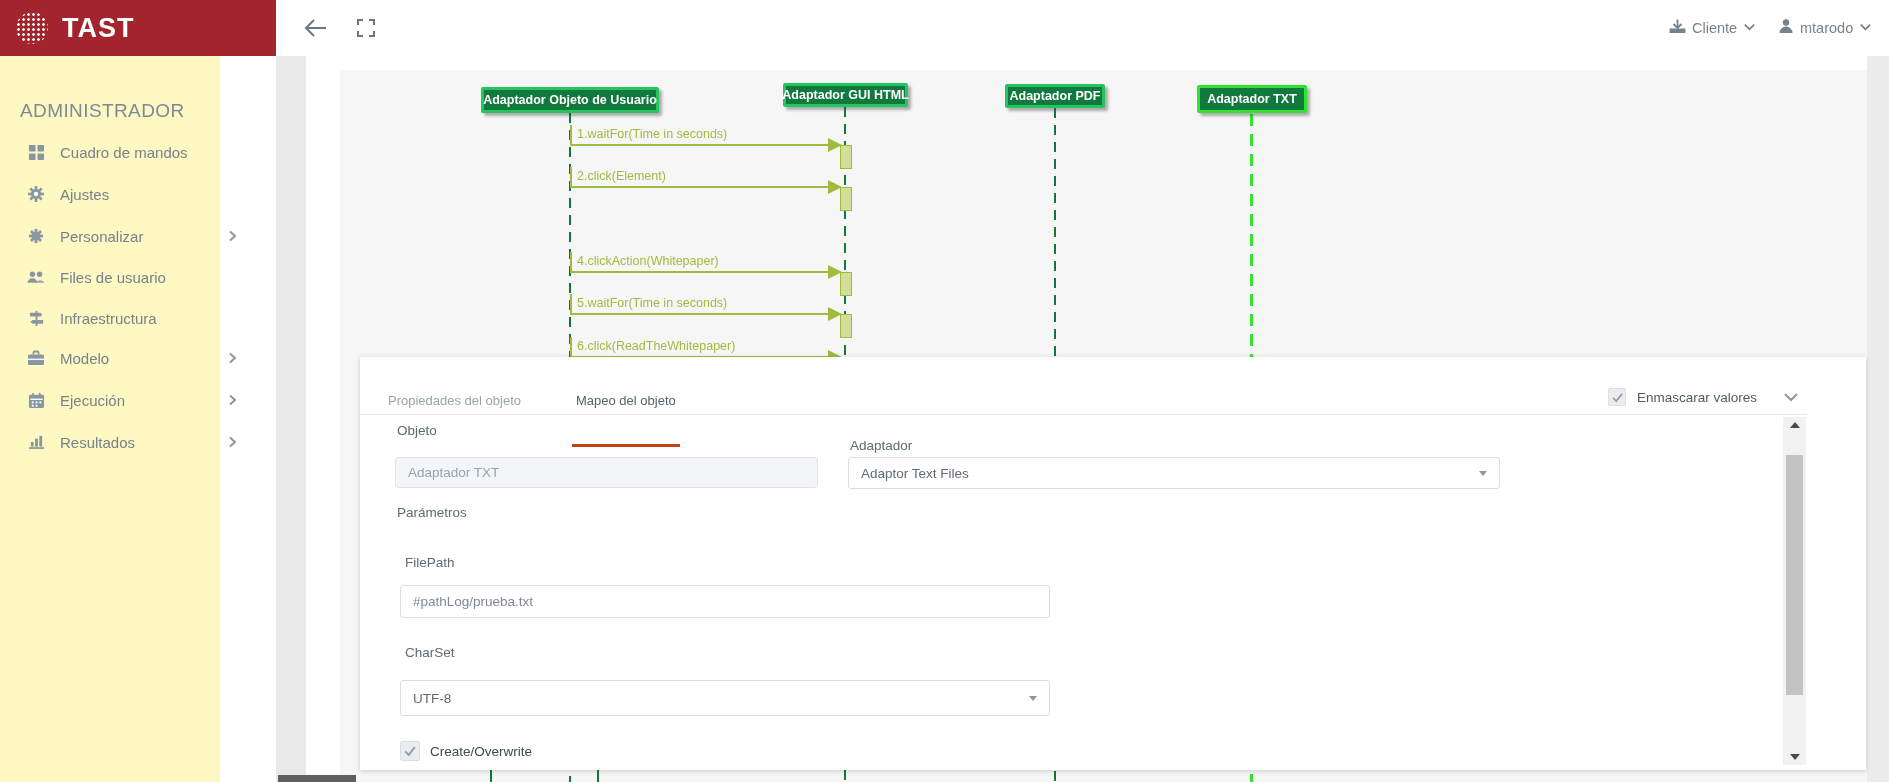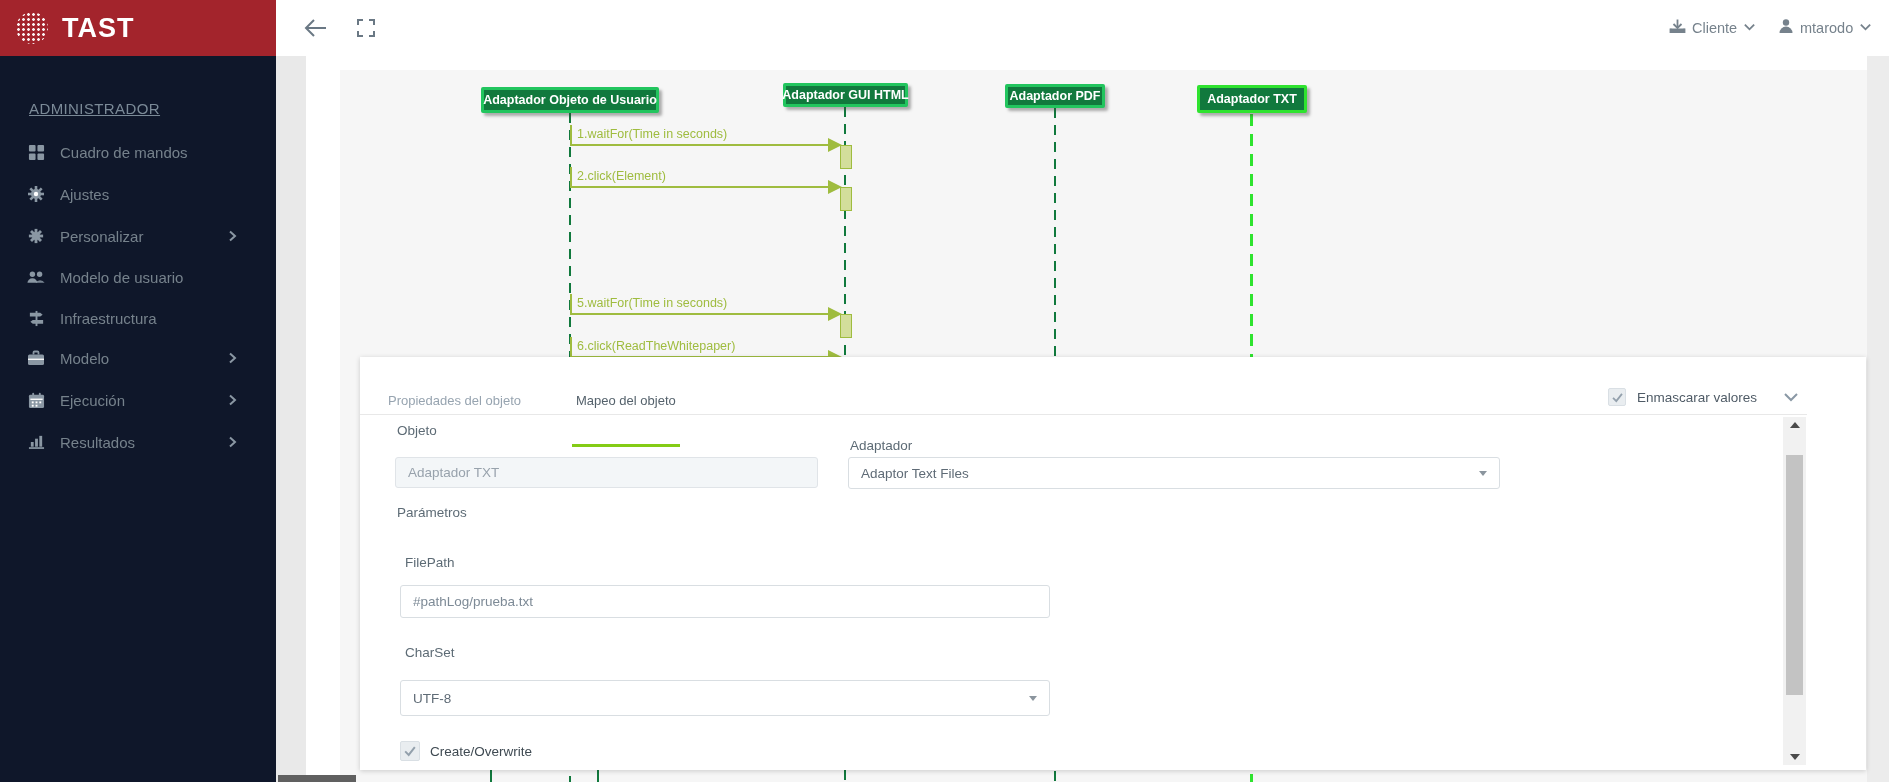--- a/index.html
+++ b/index.html
@@ -1,23 +1,23 @@
 <!DOCTYPE html>
 <html><head>
 <meta charset="utf-8">
 <style>
   html,body{margin:0;padding:0;background:#dfe3e6;font-family:"Liberation Sans",sans-serif;}
   .app{position:relative;width:1889px;height:782px;background:#ffffff;overflow:hidden;}
 
   
-  .sidebar{position:absolute;left:0;top:0;width:276px;height:782px;background:#0f172a;z-index:30;}
+  .sidebar{position:absolute;left:0;top:0;width:220px;height:782px;background:#fef9c3;z-index:30;}
   .logo{position:absolute;left:0;top:0;width:276px;height:56px;background:#A3242C;display:flex;align-items:center;padding-left:16px;box-sizing:border-box;}
   .logo-globe{width:32px;height:32px;border-radius:50%;background-image:radial-gradient(#ffffff 1.1px,rgba(255,255,255,0) 1.6px);background-size:5px 5px;margin-right:14px;opacity:.95;}
   .logo-text{color:#fff;font-size:27px;font-weight:bold;letter-spacing:1px;}
-  .side-section{position:absolute;left:29px;top:100px;font-size:15px;color:#7b8a97;letter-spacing:.4px;text-decoration:underline;}
+  .side-section{position:absolute;left:20px;top:100px;font-size:19px;color:#7b8a97;letter-spacing:.4px;}
   .side-item{position:absolute;left:0;width:276px;height:40px;display:flex;align-items:center;cursor:pointer;}
   .si-icon{position:absolute;left:27px;width:18px;height:18px;display:flex;align-items:center;justify-content:center;}
   .si-label{position:absolute;left:60px;font-size:15px;color:#76828c;}
   .si-chevron{position:absolute;left:226px;width:12px;height:12px;}
   .sidebar svg{display:block;}
 
   
   .topbar{position:absolute;left:276px;top:0;width:1613px;height:56px;background:#fff;z-index:25;}
   .tb-icon{position:absolute;top:16px;cursor:pointer;}
   .tb-group{position:absolute;top:18px;display:flex;align-items:center;gap:6px;cursor:pointer;color:#76828c;font-size:14.5px;}
@@ -39,21 +39,21 @@
   .msg-line{position:absolute;left:0;top:24px;width:258px;height:2px;background:#9FBC3F;}
   .msg-arrow{position:absolute;left:258px;top:18px;width:0;height:0;border-left:14px solid #9FBC3F;border-top:7px solid rgba(0,0,0,0);border-bottom:7px solid rgba(0,0,0,0);}
   .msg-activation{position:absolute;left:270px;top:25px;width:12px;height:24px;background:#D3DE9B;border:1px solid #9FBC3F;box-sizing:border-box;}
   .frag{position:absolute;width:2px;height:22px;top:690px;background:#11793D;}
 
   
   .card{position:absolute;left:360px;top:357px;width:1506px;height:413px;background:#fff;z-index:10;box-shadow:0 1px 5px rgba(0,0,0,.18);}
   .tabbar-divider{position:absolute;left:0;top:57px;width:1447px;height:1px;background:#e8e8e8;}
   .tab{position:absolute;top:0;height:55px;line-height:55px;font-size:13px;padding:16px 4px;cursor:pointer;}
   .tab.inactive{color:#97a4b0;}
-  .tab.active{color:#55626c;border-bottom:3px solid #84cc16;}
+  .tab.active{color:#55626c;border-bottom:3px solid #c2410c;}
   .mask-box{position:absolute;left:1248px;top:31px;width:18px;height:18px;background:#e9edf0;border:1px solid #d9dfe4;border-radius:2px;display:flex;align-items:center;justify-content:center;cursor:pointer;box-sizing:border-box;}
   .mask-label{position:absolute;left:1277px;top:33px;font-size:13.5px;color:#4f5b66;}
   .mask-chevron{position:absolute;left:1421px;top:30px;width:20px;height:20px;cursor:pointer;}
 
   .f-label{position:absolute;font-size:13.5px;color:#5d6b75;}
   .f-input{position:absolute;box-sizing:border-box;border-radius:3px;font-size:13.5px;display:flex;align-items:center;padding:0 12px;}
   .f-input.disabled{background:#f3f6f8;border:1px solid #e0e4e8;color:#98a2ac;}
   .f-input.white{background:#fff;border:1px solid #d9dee2;color:#7d8a96;}
   .f-select{position:absolute;box-sizing:border-box;background:#fff;border:1px solid #d9dee2;border-radius:3px;font-size:13.5px;color:#5f6b76;display:flex;align-items:center;padding:0 12px;cursor:pointer;}
   .caret{position:absolute;right:12px;top:50%;margin-top:-2px;width:0;height:0;border-left:4.5px solid rgba(0,0,0,0);border-right:4.5px solid rgba(0,0,0,0);border-top:5px solid #8b959e;}
@@ -141,20 +141,27 @@
     <div class="msg" style="top:50px;">
       <span class="msg-tick"></span>
       <span class="msg-label">1.waitFor(Time in seconds)</span>
       <span class="msg-line"></span>
       <span class="msg-arrow"></span>
       <span class="msg-activation"></span>
     </div>
     <div class="msg" style="top:92px;">
       <span class="msg-tick"></span>
       <span class="msg-label">2.click(Element)</span>
+      <span class="msg-line"></span>
+      <span class="msg-arrow"></span>
+      <span class="msg-activation"></span>
+    </div>
+    <div class="msg" style="top:177px;">
+      <span class="msg-tick"></span>
+      <span class="msg-label">4.clickAction(Whitepaper)</span>
       <span class="msg-line"></span>
       <span class="msg-arrow"></span>
       <span class="msg-activation"></span>
     </div>
     <div class="msg" style="top:219px;">
       <span class="msg-tick"></span>
       <span class="msg-label">5.waitFor(Time in seconds)</span>
       <span class="msg-line"></span>
       <span class="msg-arrow"></span>
       <span class="msg-activation"></span>
@@ -225,21 +232,21 @@
 
     <div class="side-item" style="top:257px;">
       <span class="si-icon">
         <svg width="19" height="16" viewBox="0 0 20 16" fill="#8a97a3">
             <circle cx="6" cy="5" r="3"></circle>
             <circle cx="14" cy="5" r="3"></circle>
             <path d="M0.5 14.5 a5.5 5 0 0 1 11 0 z"></path>
             <path d="M9.5 14.5 a5.5 5 0 0 1 10 0 z" opacity=".85"></path>
           </svg>
       </span>
-      <span class="si-label">Modelo de usuario</span>
+      <span class="si-label">Files de usuario</span>
     </div>
 
     <div class="side-item" style="top:298px;">
       <span class="si-icon">
         <svg width="17" height="17" viewBox="0 0 18 18" fill="#8a97a3">
             <rect x="8" y="1" width="2" height="16"></rect>
             <path d="M2 3 h11 l2.5 2 -2.5 2 h-11 z"></path>
             <path d="M16 10.5 h-11 l-2.5 2 2.5 2 h11 z"></path>
           </svg>
       </span>

